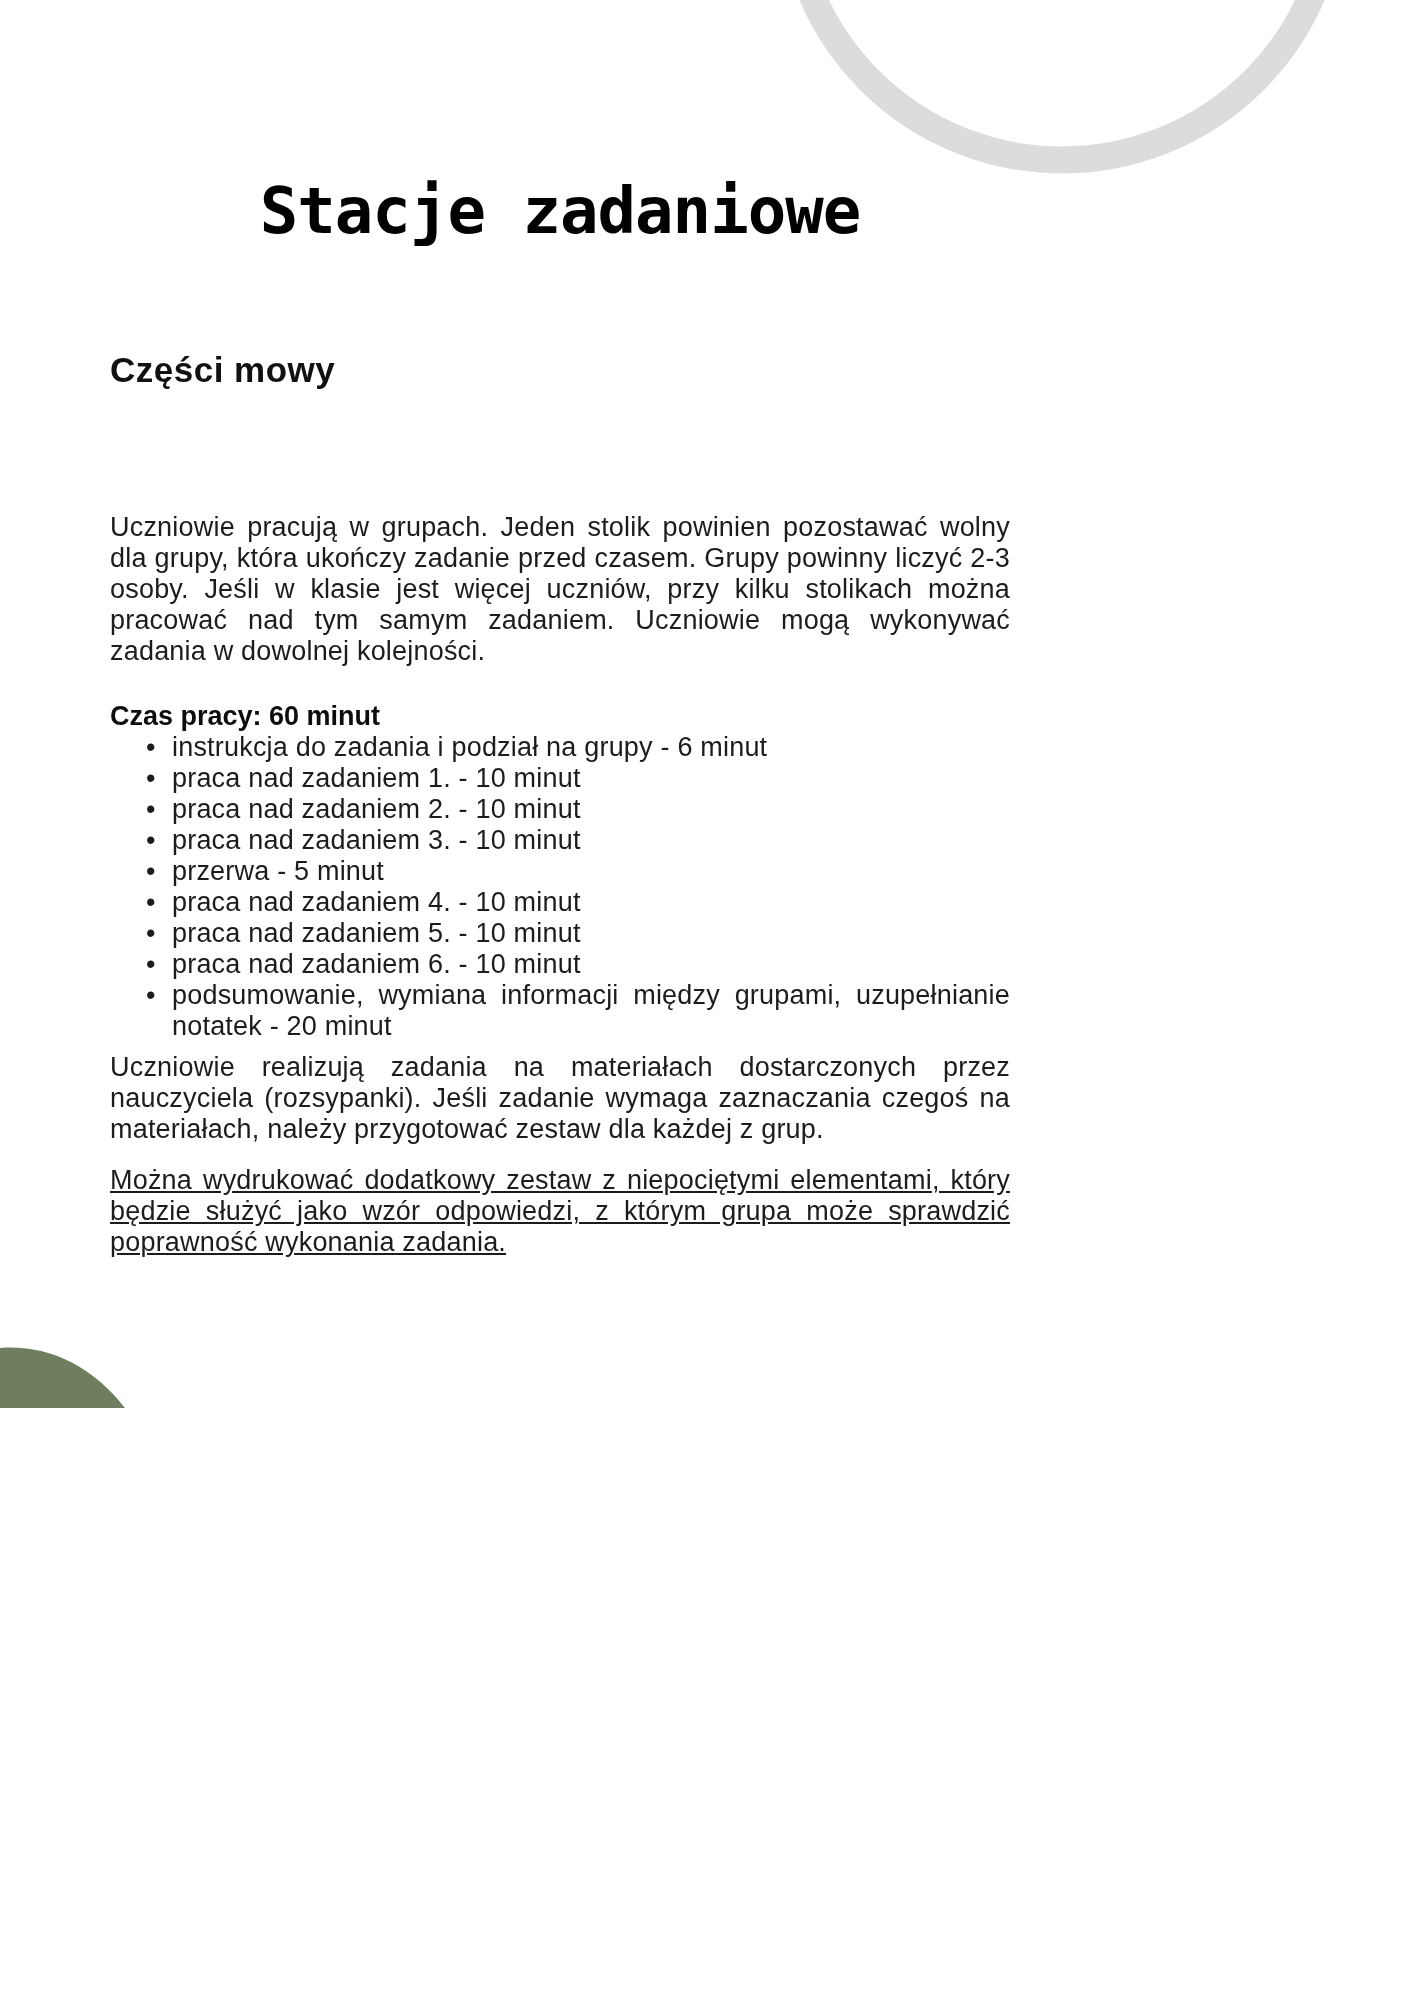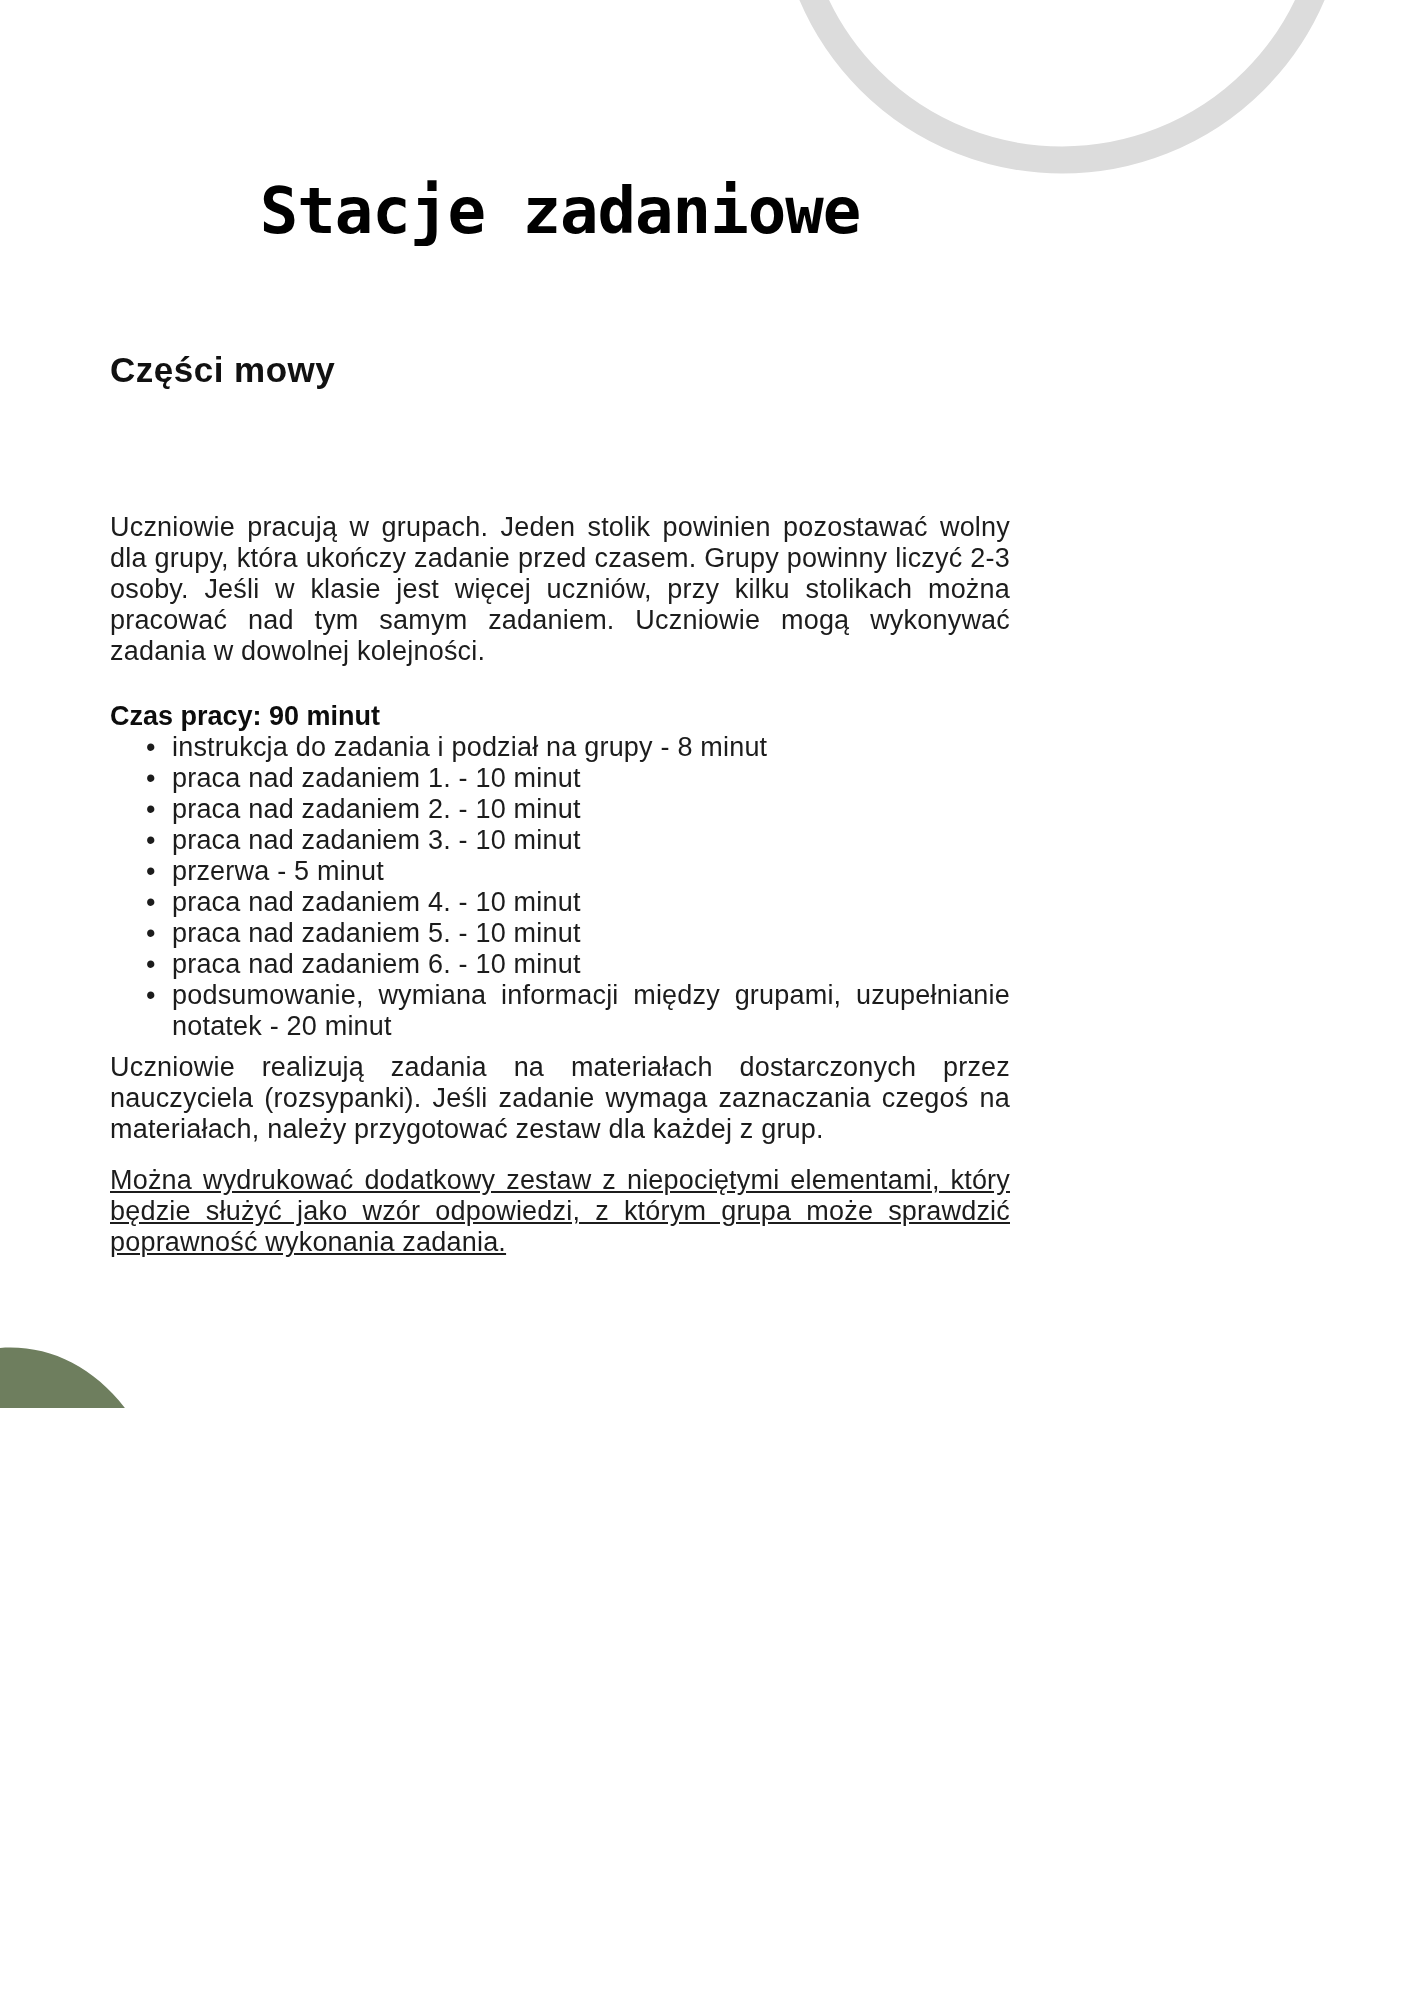--- a/index.html
+++ b/index.html
@@ -116,24 +116,24 @@
              L 1414 2000 Z" fill="#d7d7d7"></path>
   </svg>
 
   <div class="content">
     <h1 class="title">Stacje zadaniowe</h1>
 
     <h2 class="subtitle">Części mowy</h2>
 
     <p class="body-text intro">Uczniowie pracują w grupach. Jeden stolik powinien pozostawać wolny dla grupy, która ukończy zadanie przed czasem. Grupy powinny liczyć 2-3 osoby. Jeśli w klasie jest więcej uczniów, przy kilku stolikach można pracować nad tym samym zadaniem. Uczniowie mogą wykonywać zadania w dowolnej kolejności.</p>
 
-    <p class="schedule-heading">Czas pracy: 90 minut</p>
+    <p class="schedule-heading">Czas pracy: 60 minut</p>
 
     <ul class="schedule-list">
-        <li>instrukcja do zadania i podział na grupy - 8 minut</li>
+        <li>instrukcja do zadania i podział na grupy - 6 minut</li>
         <li>praca nad zadaniem 1. - 10 minut</li>
         <li>praca nad zadaniem 2. - 10 minut</li>
         <li>praca nad zadaniem 3. - 10 minut</li>
         <li>przerwa - 5 minut</li>
         <li>praca nad zadaniem 4. - 10 minut</li>
         <li>praca nad zadaniem 5. - 10 minut</li>
         <li>praca nad zadaniem 6. - 10 minut</li>
         <li>podsumowanie, wymiana informacji między grupami, uzupełnianie notatek - 20 minut</li>
       </ul>
 

